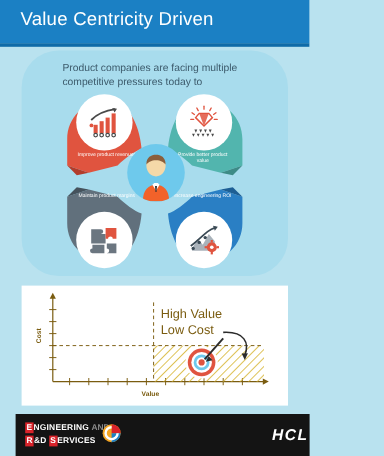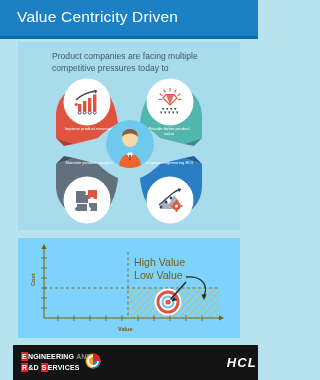--- a/index.html
+++ b/index.html
@@ -21,20 +21,21 @@
     white-space:nowrap;
   }
   .header-rule{
     position:absolute;left:0;top:36px;width:258px;height:3px;background:#0f6ba8;
   }
 
   
   .top-card{
     position:absolute;left:18px;top:42px;width:222px;height:188px;
     background:#a8dced;
+    border-radius:31px;
   }
   .lede{
     position:absolute;left:34px;top:9px;width:186px;
     color:#3c5a6b;font-size:8.6px;line-height:11.5px;
   }
 
   
   .cycle{
     position:absolute;left:36px;top:40px;width:150px;height:140px;
   }
@@ -65,21 +66,21 @@
 
   .center-circle{
     position:absolute;left:52px;top:38px;width:48px;height:48px;border-radius:50%;
     background:#6ec9ec;display:flex;align-items:flex-end;justify-content:center;
     overflow:hidden;
   }
 
   
   .chart-panel{
     position:absolute;left:18px;top:238px;width:222px;height:100px;
-    background:#7dd3fc;
+    background:#ffffff;
   }
   .chart-area{position:absolute;left:0;top:0;width:222px;height:100px;}
   .axis-label{
     position:absolute;color:#7a5c10;font-size:5.6px;font-weight:700;
   }
   .ylabel{left:12px;top:48px;transform:rotate(-90deg);transform-origin:left top;}
   .xlabel{left:100px;top:88px;}
   .callout{
     position:absolute;left:116px;top:18px;
     color:#7a5c10;font-size:10.6px;line-height:12.5px;font-weight:400;
@@ -291,21 +292,21 @@
       <path d="M153.5 63.5 l5.6 -1.3 l-3.2 -3.6 z" fill="#2b2b2b"></path>
 
       <path d="M168 39 C186 38 190 48 186 58" stroke="#2b2b2b" stroke-width="1.3" fill="none"></path>
       <path d="M186 62 l-2.6 -5.4 l5.2 -0.3 z" fill="#2b2b2b"></path>
     </svg>
 
     <div class="axis-label ylabel">Cost</div>
     <div class="axis-label xlabel">Value</div>
     <div class="callout">
       <div>High Value</div>
-      <div>Low Value</div>
+      <div>Low Cost</div>
     </div>
   </div>
 
   <div class="footer">
     <div class="erds">
       <div class="erds-row">
         <span class="erds-cap">E</span>
           <span class="erds-word">NGINEERING</span>
           <span class="erds-and">AND</span>
       </div>

